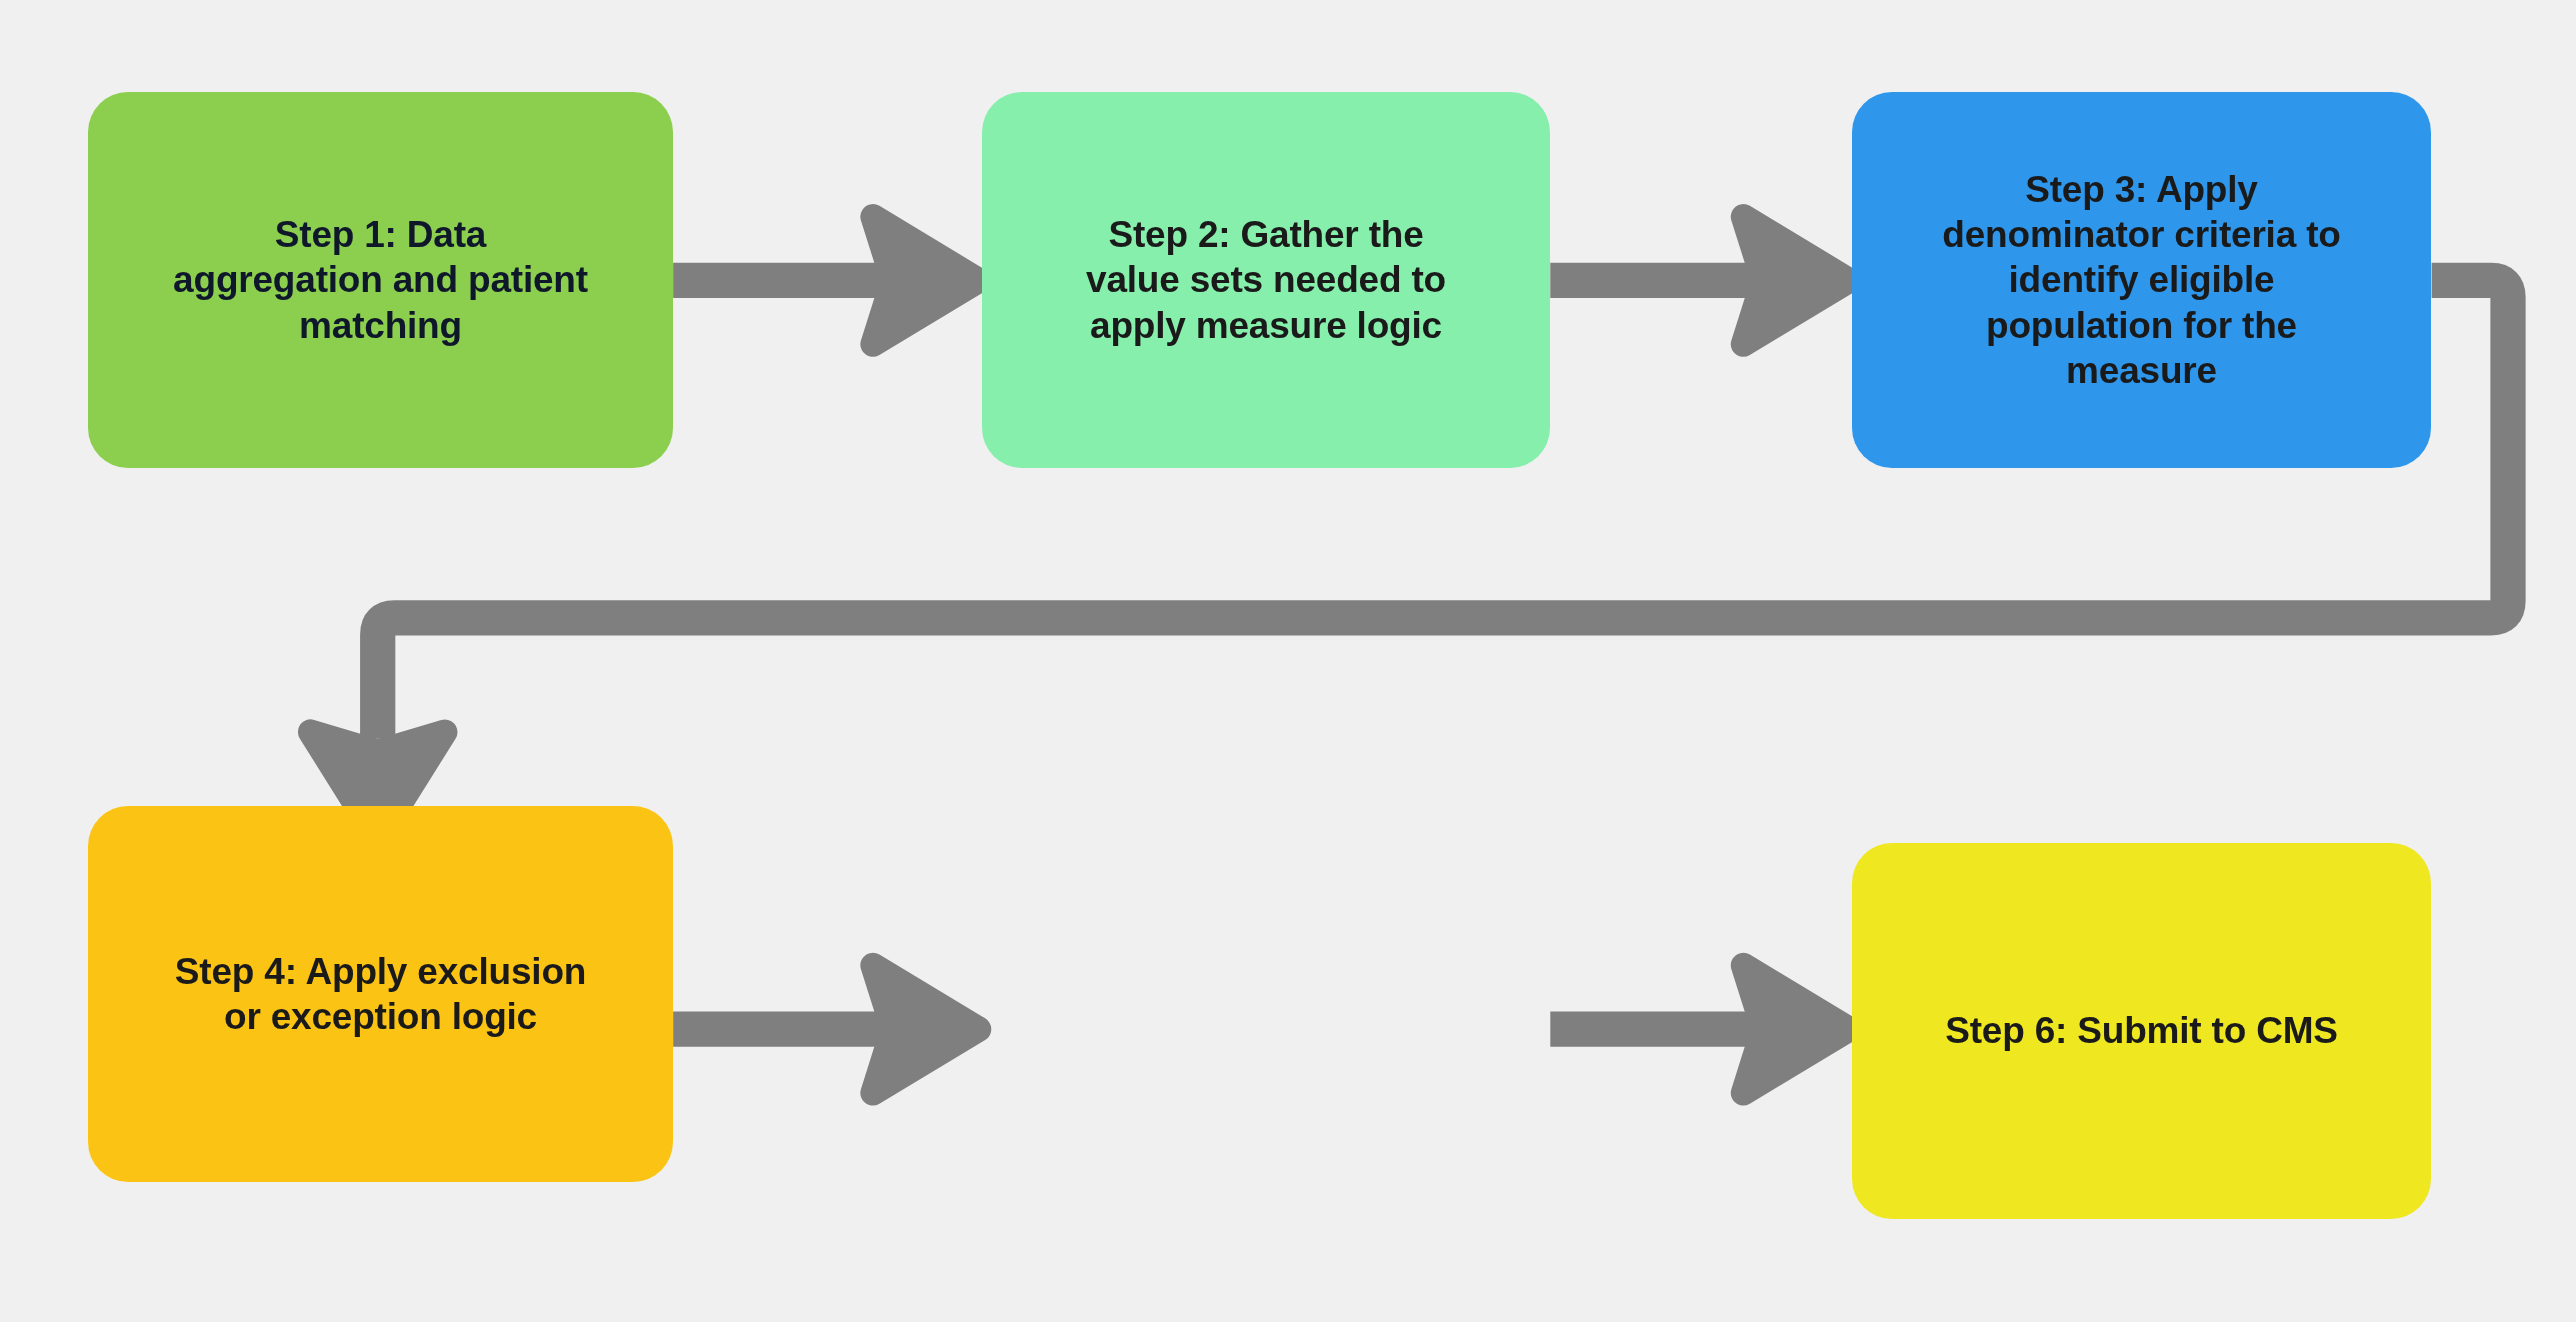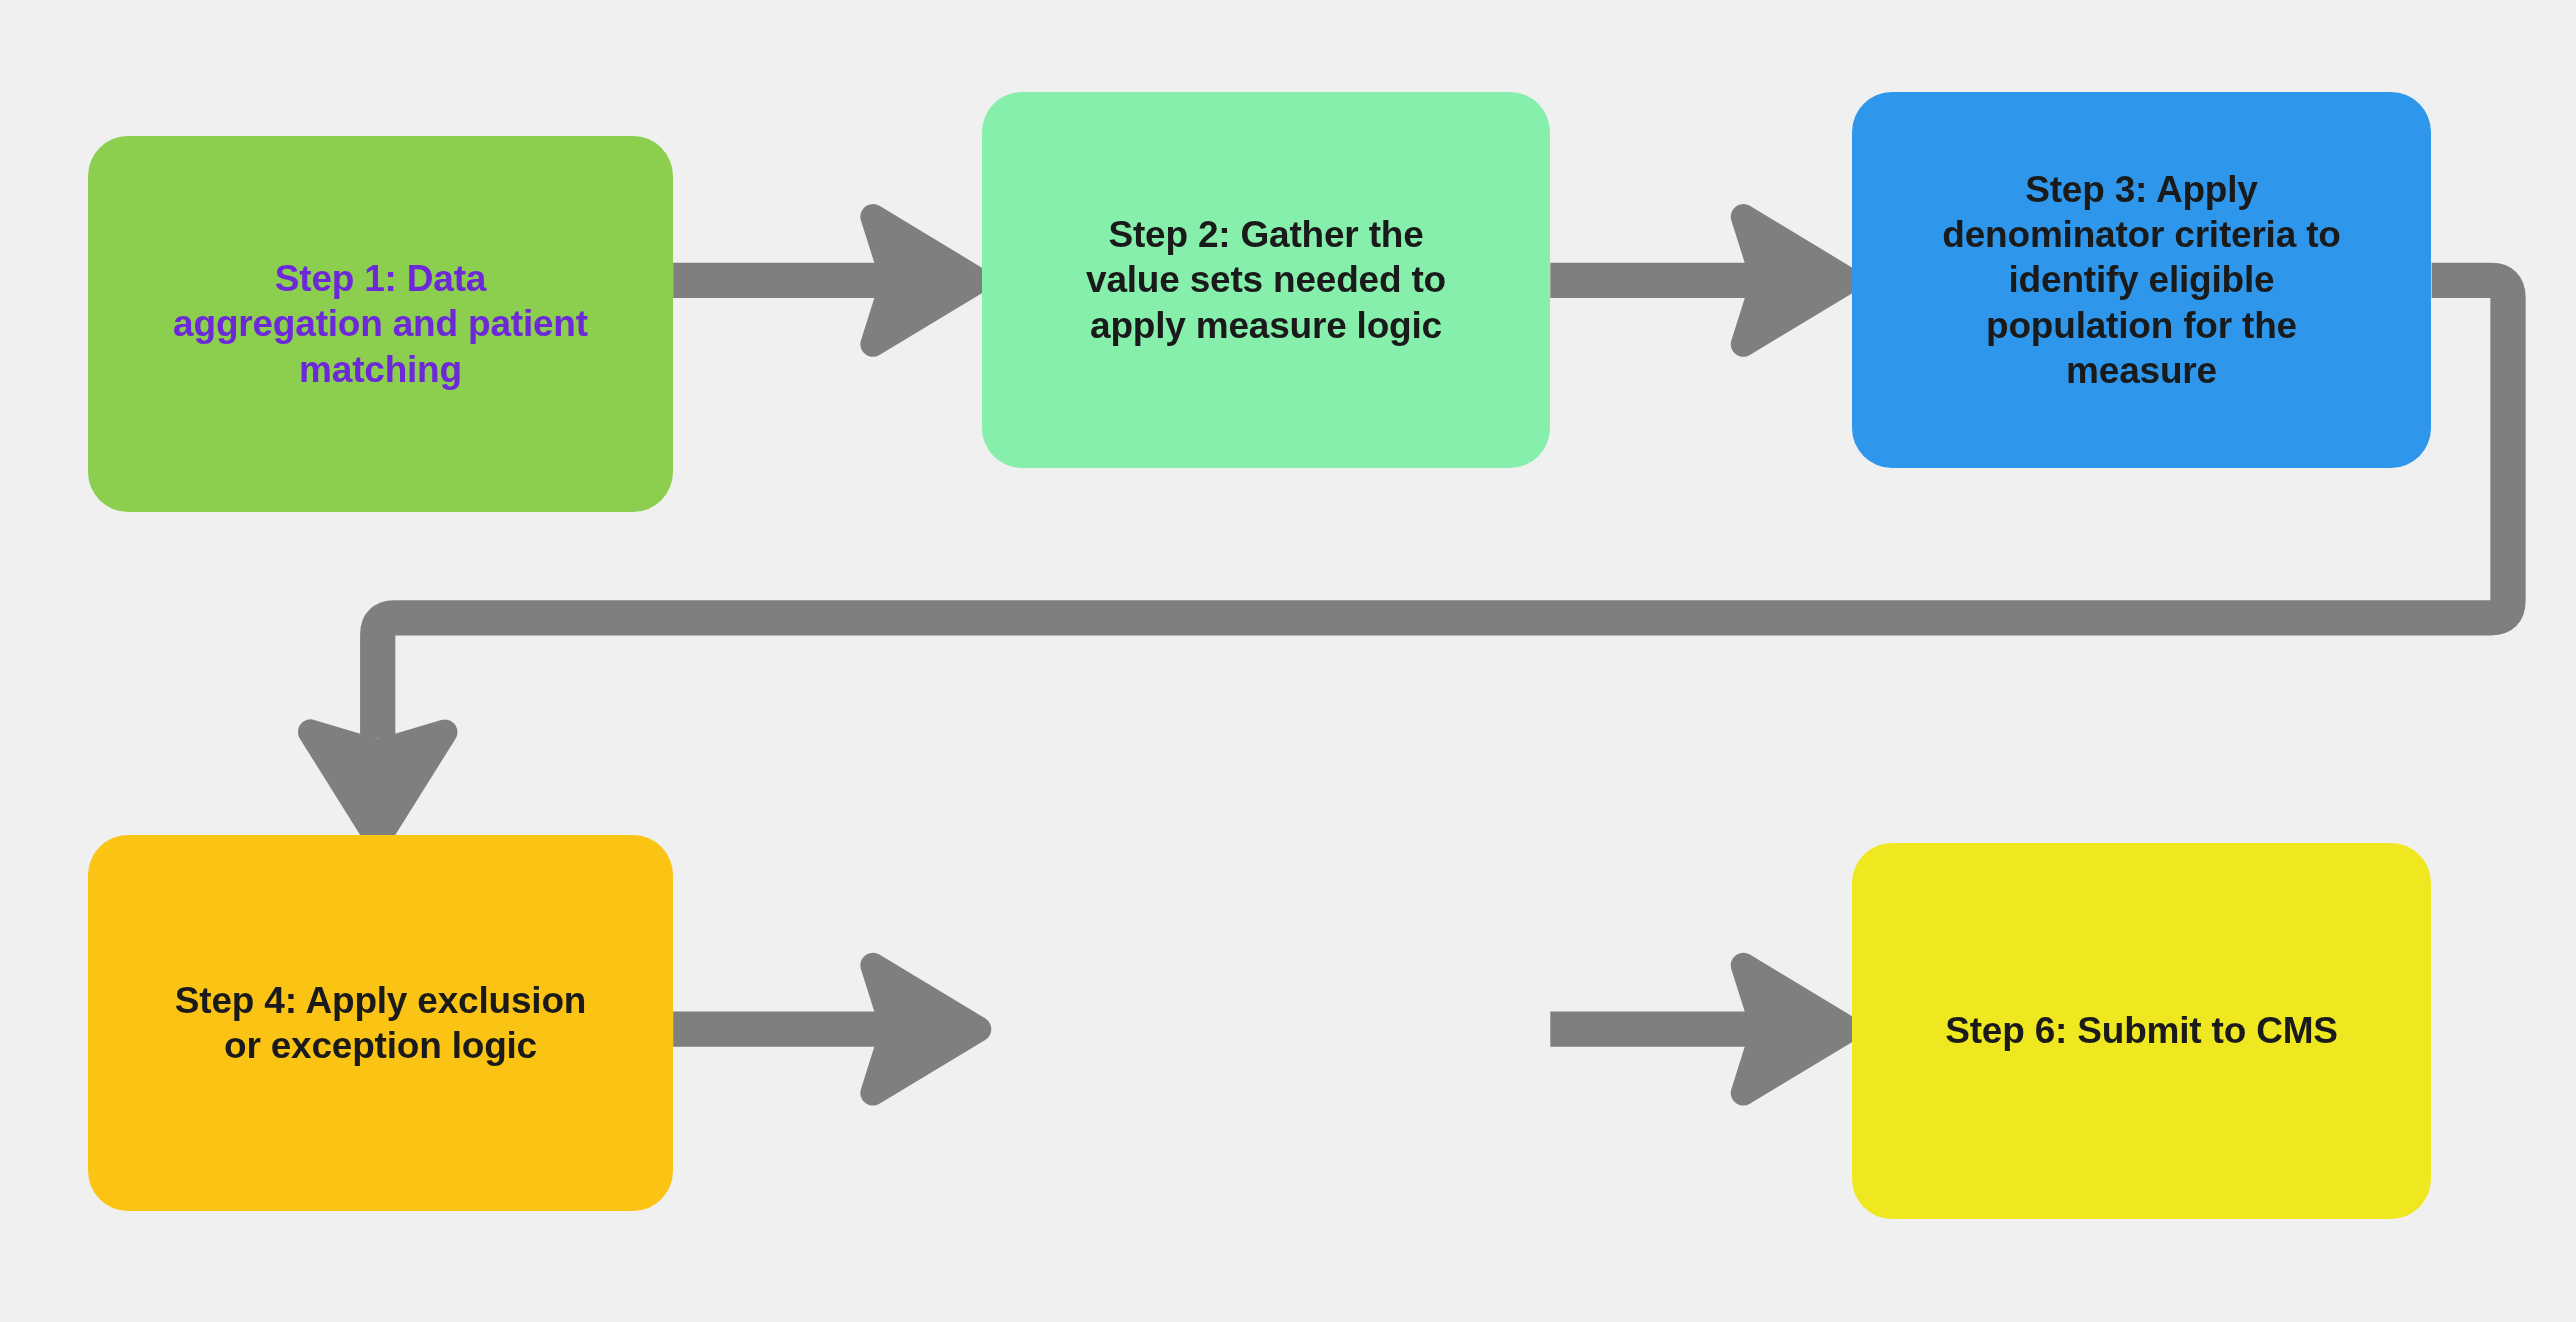--- a/index.html
+++ b/index.html
@@ -44,21 +44,21 @@
   }
   .node-label {
     display: block;
     width: 100%;
     white-space: pre-line;
   }
   
   #node-step1 { left: 88px;  top: 92px;  width: 585px; height: 376px; }
   #node-step2 { left: 982px; top: 92px;  width: 568px; height: 376px; }
   #node-step3 { left: 1852px; top: 92px;  width: 579px; height: 376px; }
-  #node-step4 { left: 88px;  top: 835px; width: 585px; height: 376px; }
+  #node-step4 { left: 88px;  top: 806px; width: 585px; height: 376px; }
   #node-step5 { left: 982px; top: 843px; width: 568px; height: 376px; }
   #node-step6 { left: 1852px; top: 843px; width: 579px; height: 376px; }
 </style>
 </head>
 <body style="background: rgb(240, 240, 240);">
 
 <div id="flowchart-canvas" style="background: rgb(240, 240, 240);">
 
   <svg id="edge-layer" viewBox="0 0 3069 1576" width="2576" height="1323" aria-hidden="true">
 
@@ -81,21 +81,21 @@
       <line x1="802" y1="1226" x2="1050" y2="1226" stroke="#7f7f7f" stroke-width="42" stroke-linecap="butt"></line>
       <path d="M 1166 1226 L 1040 1150 L 1064 1226 L 1040 1302 Z" fill="#7f7f7f" stroke="#7f7f7f" stroke-width="30" stroke-linejoin="round"></path>
     </g>
 
     <g>
       <line x1="1847" y1="1226" x2="2088" y2="1226" stroke="#7f7f7f" stroke-width="42" stroke-linecap="butt"></line>
       <path d="M 2203 1226 L 2077 1150 L 2101 1226 L 2077 1302 Z" fill="#7f7f7f" stroke="#7f7f7f" stroke-width="30" stroke-linejoin="round"></path>
     </g>
   </svg>
 
-  <div class="node" id="node-step1" style="background-color: rgb(140, 206, 78); color: #6d28d9; margin-top: 44px;">
+  <div class="node" id="node-step1" style="background-color: rgb(140, 206, 78); color: #0f172a;">
     <span class="node-label">Step 1: Data
 aggregation and patient
 matching</span>
   </div>
 
   <div class="node" id="node-step2" style="background-color: #86efac; color: rgb(26, 26, 26);">
     <span class="node-label">Step 2: Gather the
 value sets needed to
 apply measure logic</span>
   </div>

